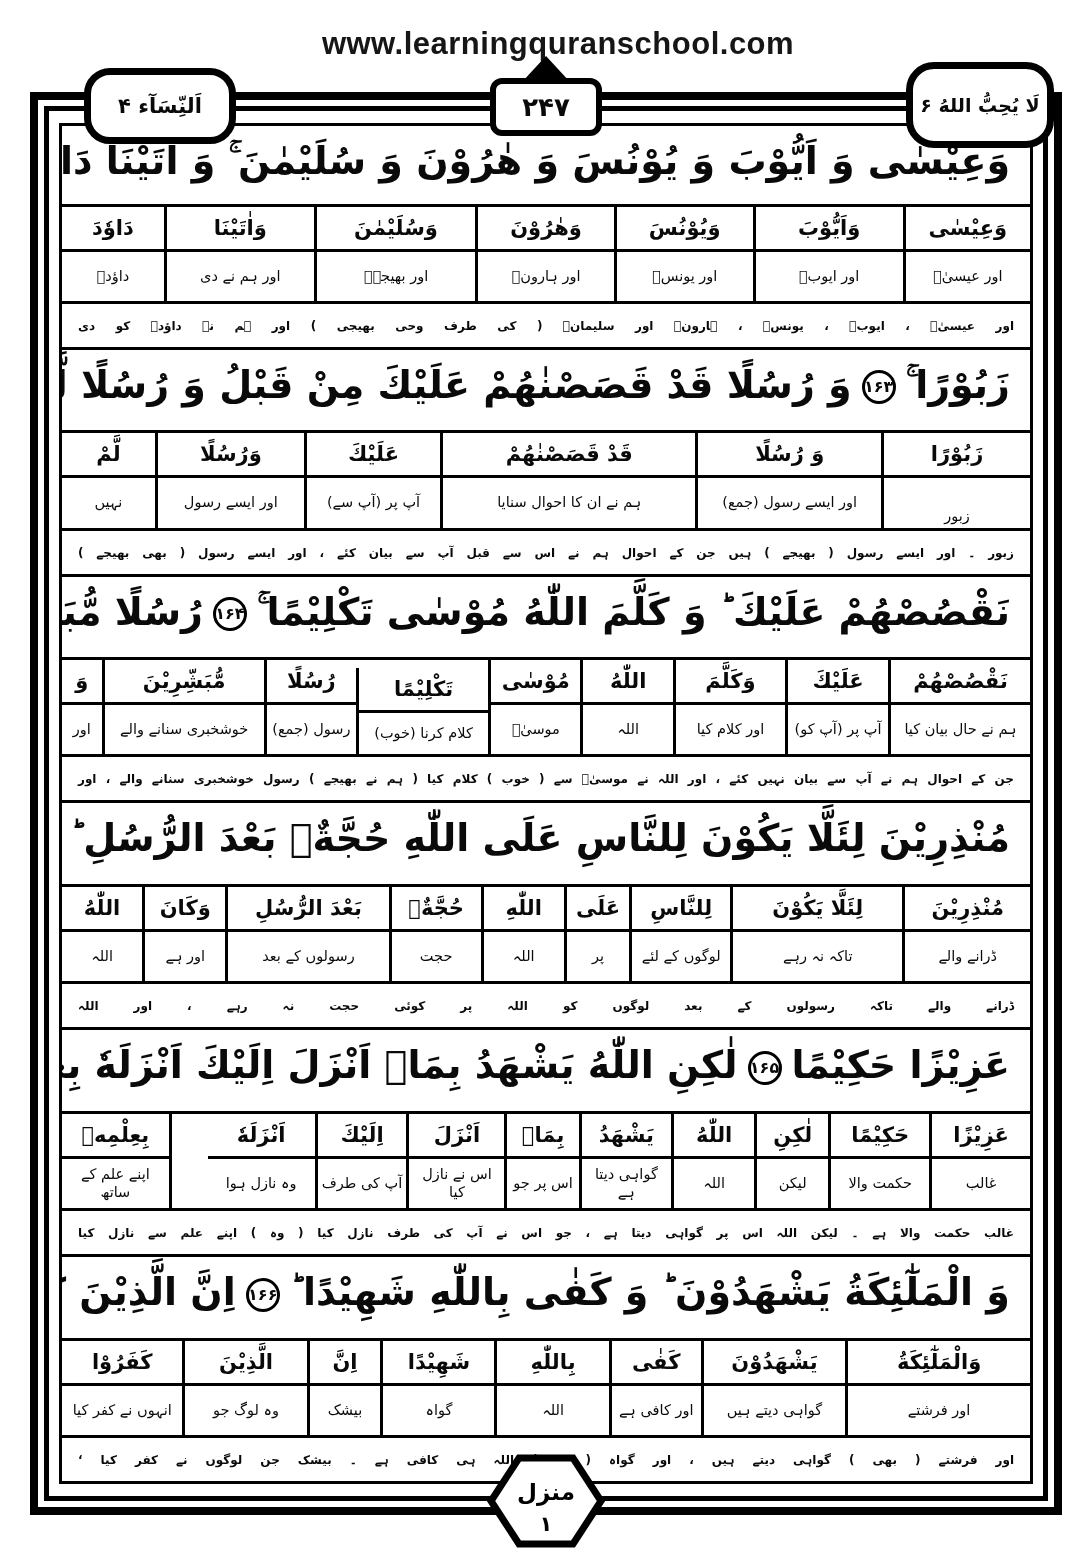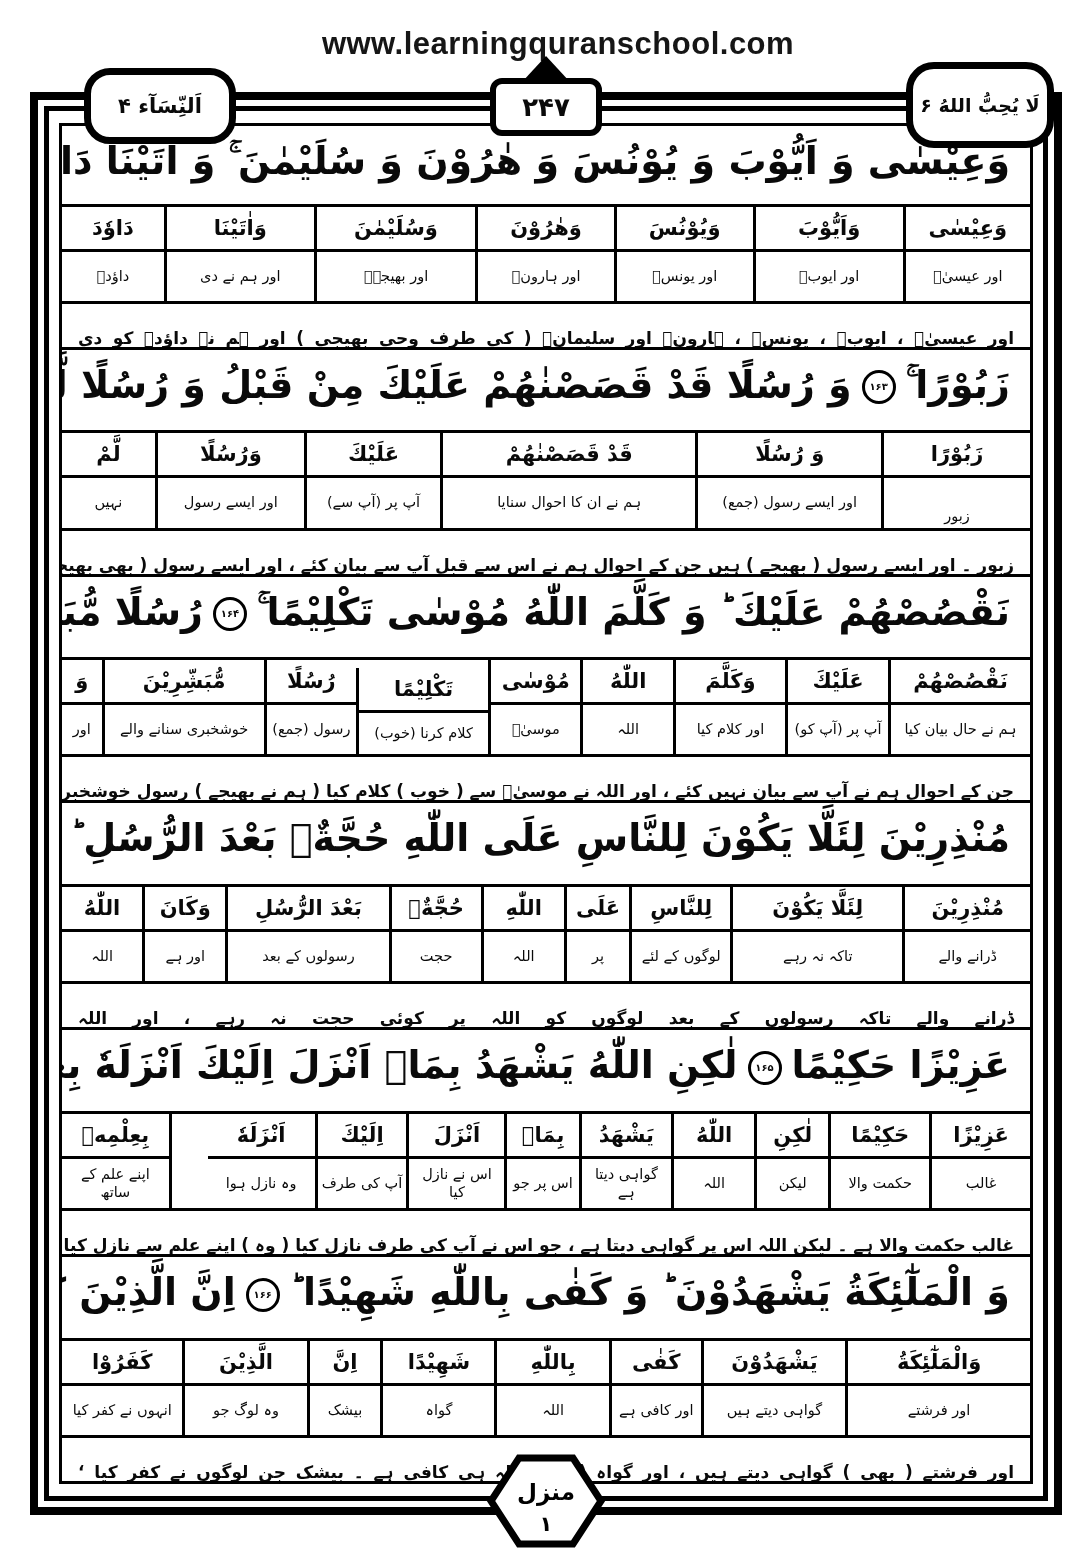--- a/index.html
+++ b/index.html
@@ -53,21 +53,21 @@
     display: block;
     line-height: 70px;
     overflow: hidden;
     white-space: nowrap;
   }
   .ayah-marker {
     display: inline-flex;
     width: 34px; height: 34px;
     border: 3px solid #000; border-radius: 50%;
     align-items: center; justify-content: center;
-    font-size: 10px; font-weight: bold;
+    font-size: 16px; font-weight: bold;
     vertical-align: middle;
     margin: 0 10px;
     line-height: 1;
   }
   .word-table {
     flex: 0 0 100px;
     display: flex;
     direction: rtl;
   }
   .word-col {
@@ -93,22 +93,22 @@
     font-size: 14.5px;
     line-height: 1.2;
     padding: 2px 3px;
     font-weight: 500;
   }
   .full-row {
     flex: 0 0 49px;
     direction: rtl;
     text-align: justify;
     text-align-last: justify;
-    padding: 12px 16px;
-    font-size: 17px; font-weight: 600;
+    padding: 0 16px;
+    font-size: 12px; font-weight: 600;
     line-height: 45px;
     white-space: nowrap;
     overflow: hidden;
   }
   
   .cartouche {
     position: absolute;
     background: #fff;
     border: 7px solid #000;
     display: flex; align-items: center; justify-content: center;

